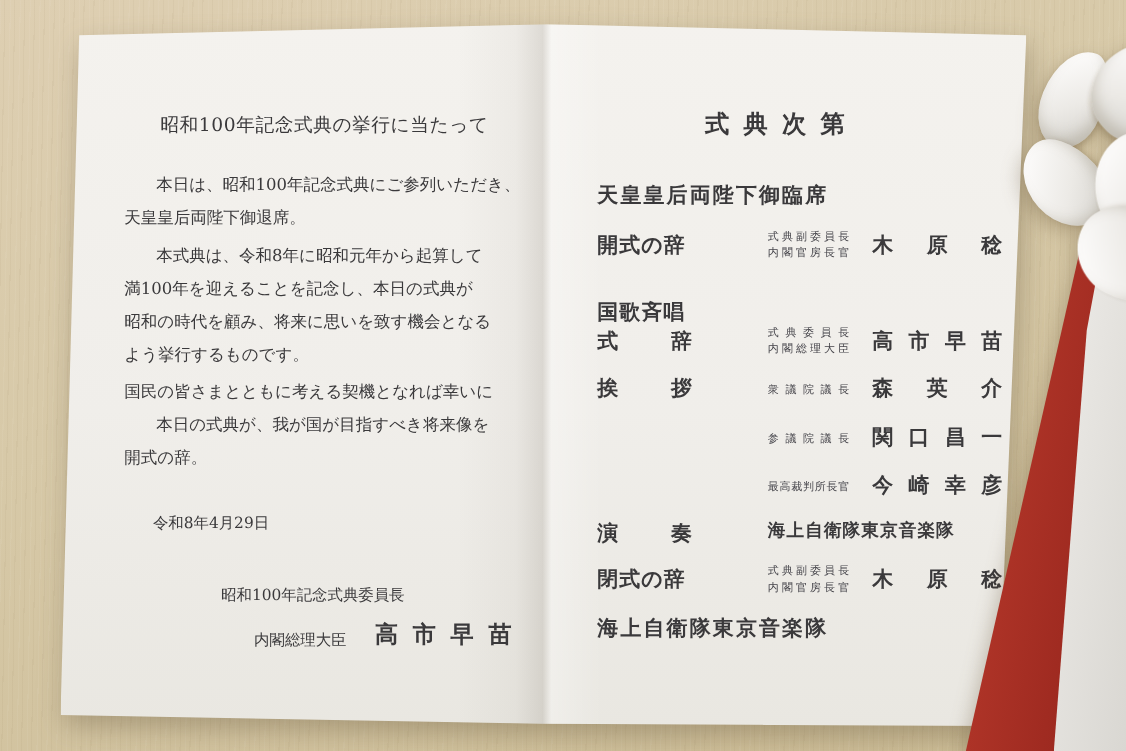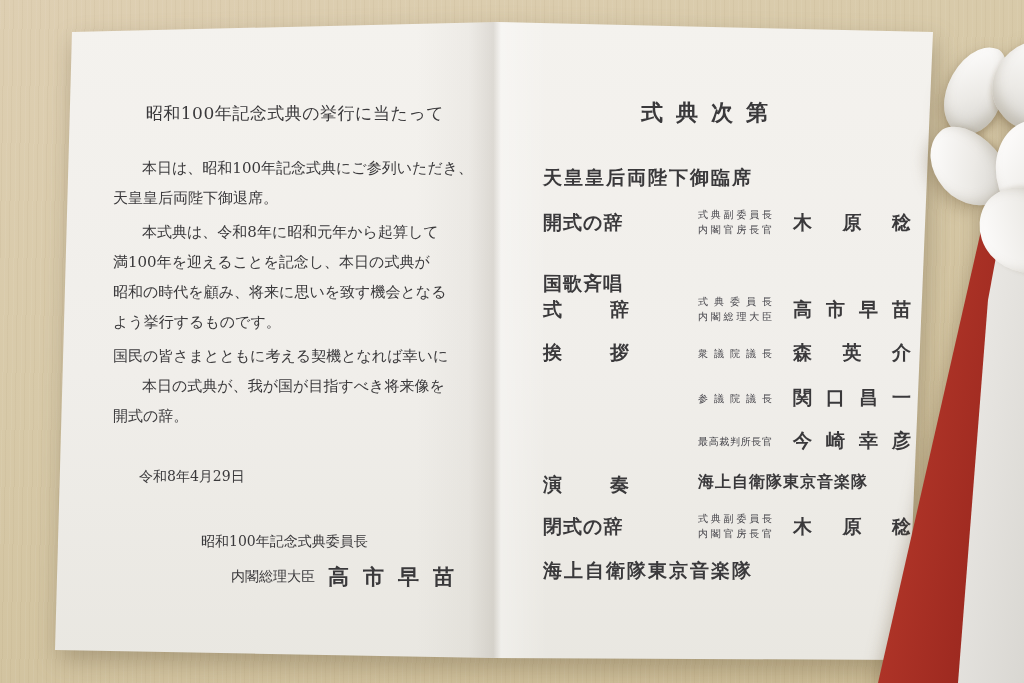--- a/index.html
+++ b/index.html
@@ -20,21 +20,21 @@
       rgba(110,100,85,0.17) 49.8%,rgba(255,255,255,0.3) 50.7%,rgba(0,0,0,0) 56%);}
   
   .left-content{position:absolute;left:58px;top:82px;width:352px;}
   .left-title{font-size:17px;font-weight:400;letter-spacing:0.5px;text-align:center;
     padding-left:12px;margin:0 0 28px 0;}
   .para{margin:0 0 4px 0;}
   .bline{font-size:15px;line-height:30px;height:30px;white-space:nowrap;}
   .bline.first{text-indent:29px;}
   .ldate{font-size:14px;line-height:30px;padding-left:26px;margin-top:30px;}
   .lcommittee{font-size:14px;line-height:22px;padding-left:88px;margin-top:39px;white-space:nowrap;}
-  .lsig{margin-top:11px;padding-left:118px;display:flex;align-items:center;gap:13px;}
+  .lsig{margin-top:11px;padding-left:118px;display:flex;align-items:flex-end;gap:26px;}
   .lsig-role{font-size:14px;white-space:nowrap;}
   .sig-name{display:flex;justify-content:space-between;width:126px;font-size:21px;font-weight:700;}
   
   .right-content{position:absolute;left:488px;top:78px;width:396px;height:520px;}
   .right-title{position:absolute;left:98px;top:0;font-size:22px;font-weight:700;
     letter-spacing:13px;white-space:nowrap;}
   .prow{position:absolute;left:0;width:100%;height:32px;}
   .pfull{font-size:19px;font-weight:600;letter-spacing:2px;white-space:nowrap;}
   .plabel{position:absolute;left:0;top:0;font-size:19px;font-weight:600;letter-spacing:1px;white-space:nowrap;}
   .plabel.spread{display:flex;justify-content:space-between;width:86px;letter-spacing:0;}

